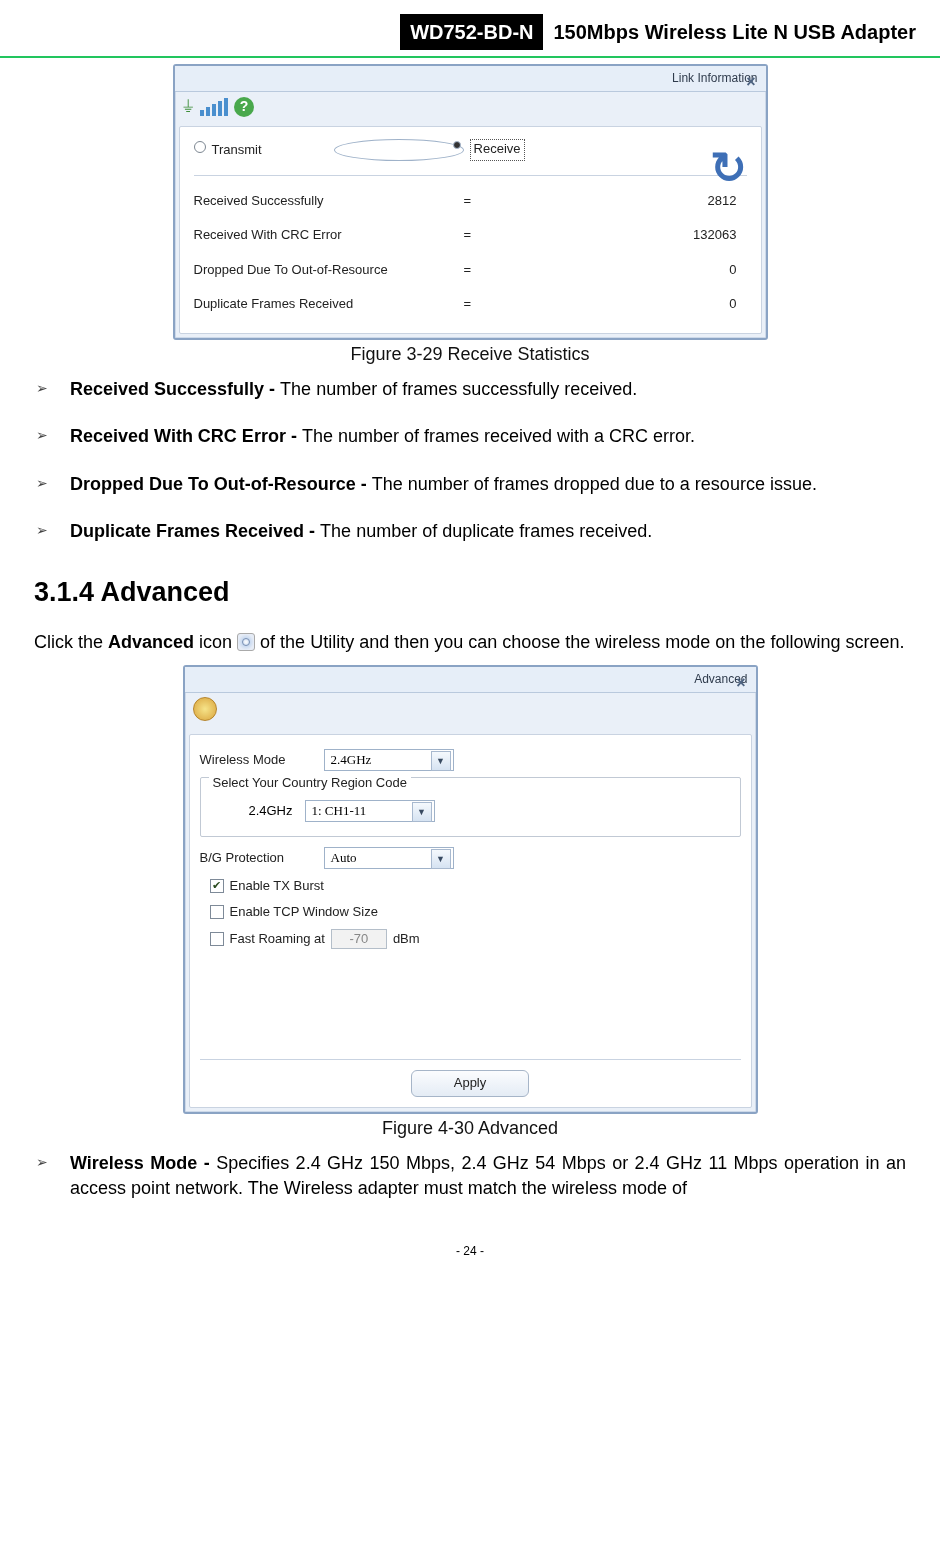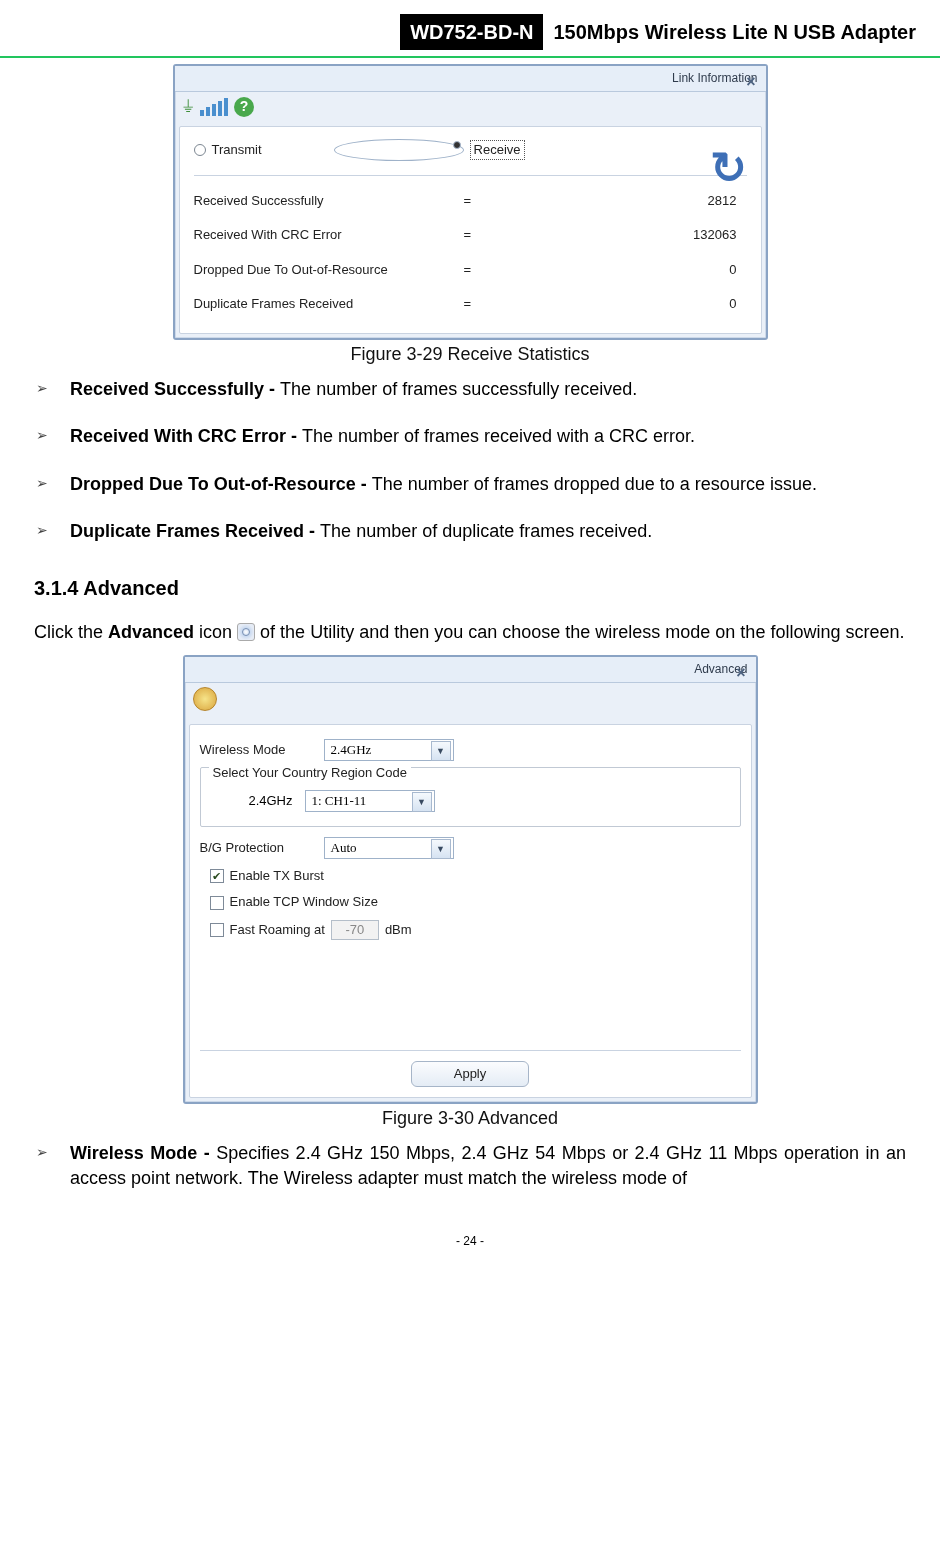--- a/index.html
+++ b/index.html
@@ -66,21 +66,21 @@
     .help-ic {
       width: 20px; height: 20px; border-radius: 50%; background: #49a84c;
       color: #fff; font-weight: bold; display: inline-flex;
       align-items: center; justify-content: center; font-size: 14px;
     }
     .win-body { background: #fff; border: 1px solid #c9d3e1; margin: 4px; border-radius: 2px; padding: 12px 14px; }
     .radio-row {
       display: flex; align-items: center; gap: 72px; position: relative;
       padding-bottom: 14px; border-bottom: 1px solid #c9d3e1; margin-bottom: 8px;
     }
-    .radio-opt { display: flex; align-items: center; gap: 6px; color: #222; }
+    .radio-opt { display: flex; gap: 6px; color: #222; }
     .rdot {
       width: 12px; height: 12px; border-radius: 50%; border: 1px solid #7d8792;
       display: inline-flex; align-items: center; justify-content: center;
     }
     .rdot.sel::after { content:''; width:6px; height:6px; background:#333; border-radius:50%; }
     .rx-sel { border: 1px dotted #555; padding: 0 3px; }
     .undo {
       position: absolute; right: 0; top: -2px;
       color: #3e6fb6; font-size: 44px; font-weight: bold;
       transform: scaleX(-1);
@@ -92,21 +92,21 @@
     .stat-row .val { text-align: right; padding-right: 10px; }
     .caption { text-align: center; font-size: 18px; color: #111; padding: 2px 0 10px; }
     .bullets { list-style: none; padding: 0 0 0 2px; }
     .bullets li {
       position: relative; padding: 0 0 22px 34px; text-align: justify;
     }
     .bullets li::before {
       content: '➢'; position: absolute; left: 0; top: 2px; font-size: 14px; color: #444;
     }
     .bullets b { font-weight: bold; }
-    .section-h { font-weight: bold; font-size: 20px; padding: 8px 0 18px; }
+    .section-h { font-weight: bold; font-size: 27px; padding: 8px 0 18px; }
     .para { text-align: justify; padding-bottom: 10px; }
     .inline-icon {
       display: inline-block; width: 18px; height: 18px; border: 1px solid #aaa;
       border-radius: 3px; vertical-align: -3px;
       background: radial-gradient(circle, #c8d9f0 35%, #e6ecf6 70%);
       position: relative;
     }
     .inline-icon::after {
       content:''; position:absolute; inset:4px; border:1px solid #7a91b4; border-radius:50%;
       background: radial-gradient(circle,#fff,#c8d9f0);
@@ -139,21 +139,21 @@
       display: inline-block; color: #222; margin-left: -4px;
     }
     .fieldset .fs-row { display: flex; align-items: center; gap: 12px; margin-top:-8px; }
     .fieldset .fs-row label { width: 80px; text-align: right; }
     .chk-row { display: flex; align-items: center; gap: 6px; margin: 8px 0 8px 10px; color:#222; }
     .chk {
       width: 14px; height: 14px; border: 1px solid #7e8a98; background:#fff;
       display:inline-flex; align-items:center; justify-content:center; font-size:11px; color:#2a4b1f;
     }
     .num-in {
-      border: 1px solid #b4bec9; width: 48px; height: 20px; background:#f2f2f2;
+      border: 1px solid #b4bec9; width: 56px; height: 20px; background:#f2f2f2;
       display:inline-flex; align-items:center; justify-content:center; color:#888;
     }
     .apply-row { text-align: center; padding: 10px 0; border-top:1px solid #c9d3e1; margin-top:110px; }
     .apply-btn {
       display:inline-block; padding:3px 42px; border:1px solid #a6b5c8;
       background: linear-gradient(#fbfcfe,#e4ecf5); border-radius:6px; color:#222;
     }
     .pagenum { text-align:center; font-size: 12px; padding: 20px 0 12px; }
   </style>
 </head>
@@ -267,21 +267,21 @@
         <span class="chk"></span>
         <span>Fast Roaming at</span>
         <span class="num-in">-70</span>
         <span>dBm</span>
       </div>
       <div class="apply-row">
         <span class="apply-btn">Apply</span>
       </div>
     </div>
   </div>
-  <div class="caption">Figure 3-30 Advanced</div>
+  <div class="caption">Figure 4-30 Advanced</div>
 
   <ul class="bullets">
     <li><b>Wireless Mode - </b><span>Specifies 2.4 GHz 150 Mbps, 2.4 GHz 54 Mbps or 2.4 GHz 11 Mbps operation in an access point network. The Wireless adapter must match the wireless mode of</span></li>
   </ul>
 
 </div>
 
 <div class="pagenum">- 24 -</div>
 
 </body></html>

